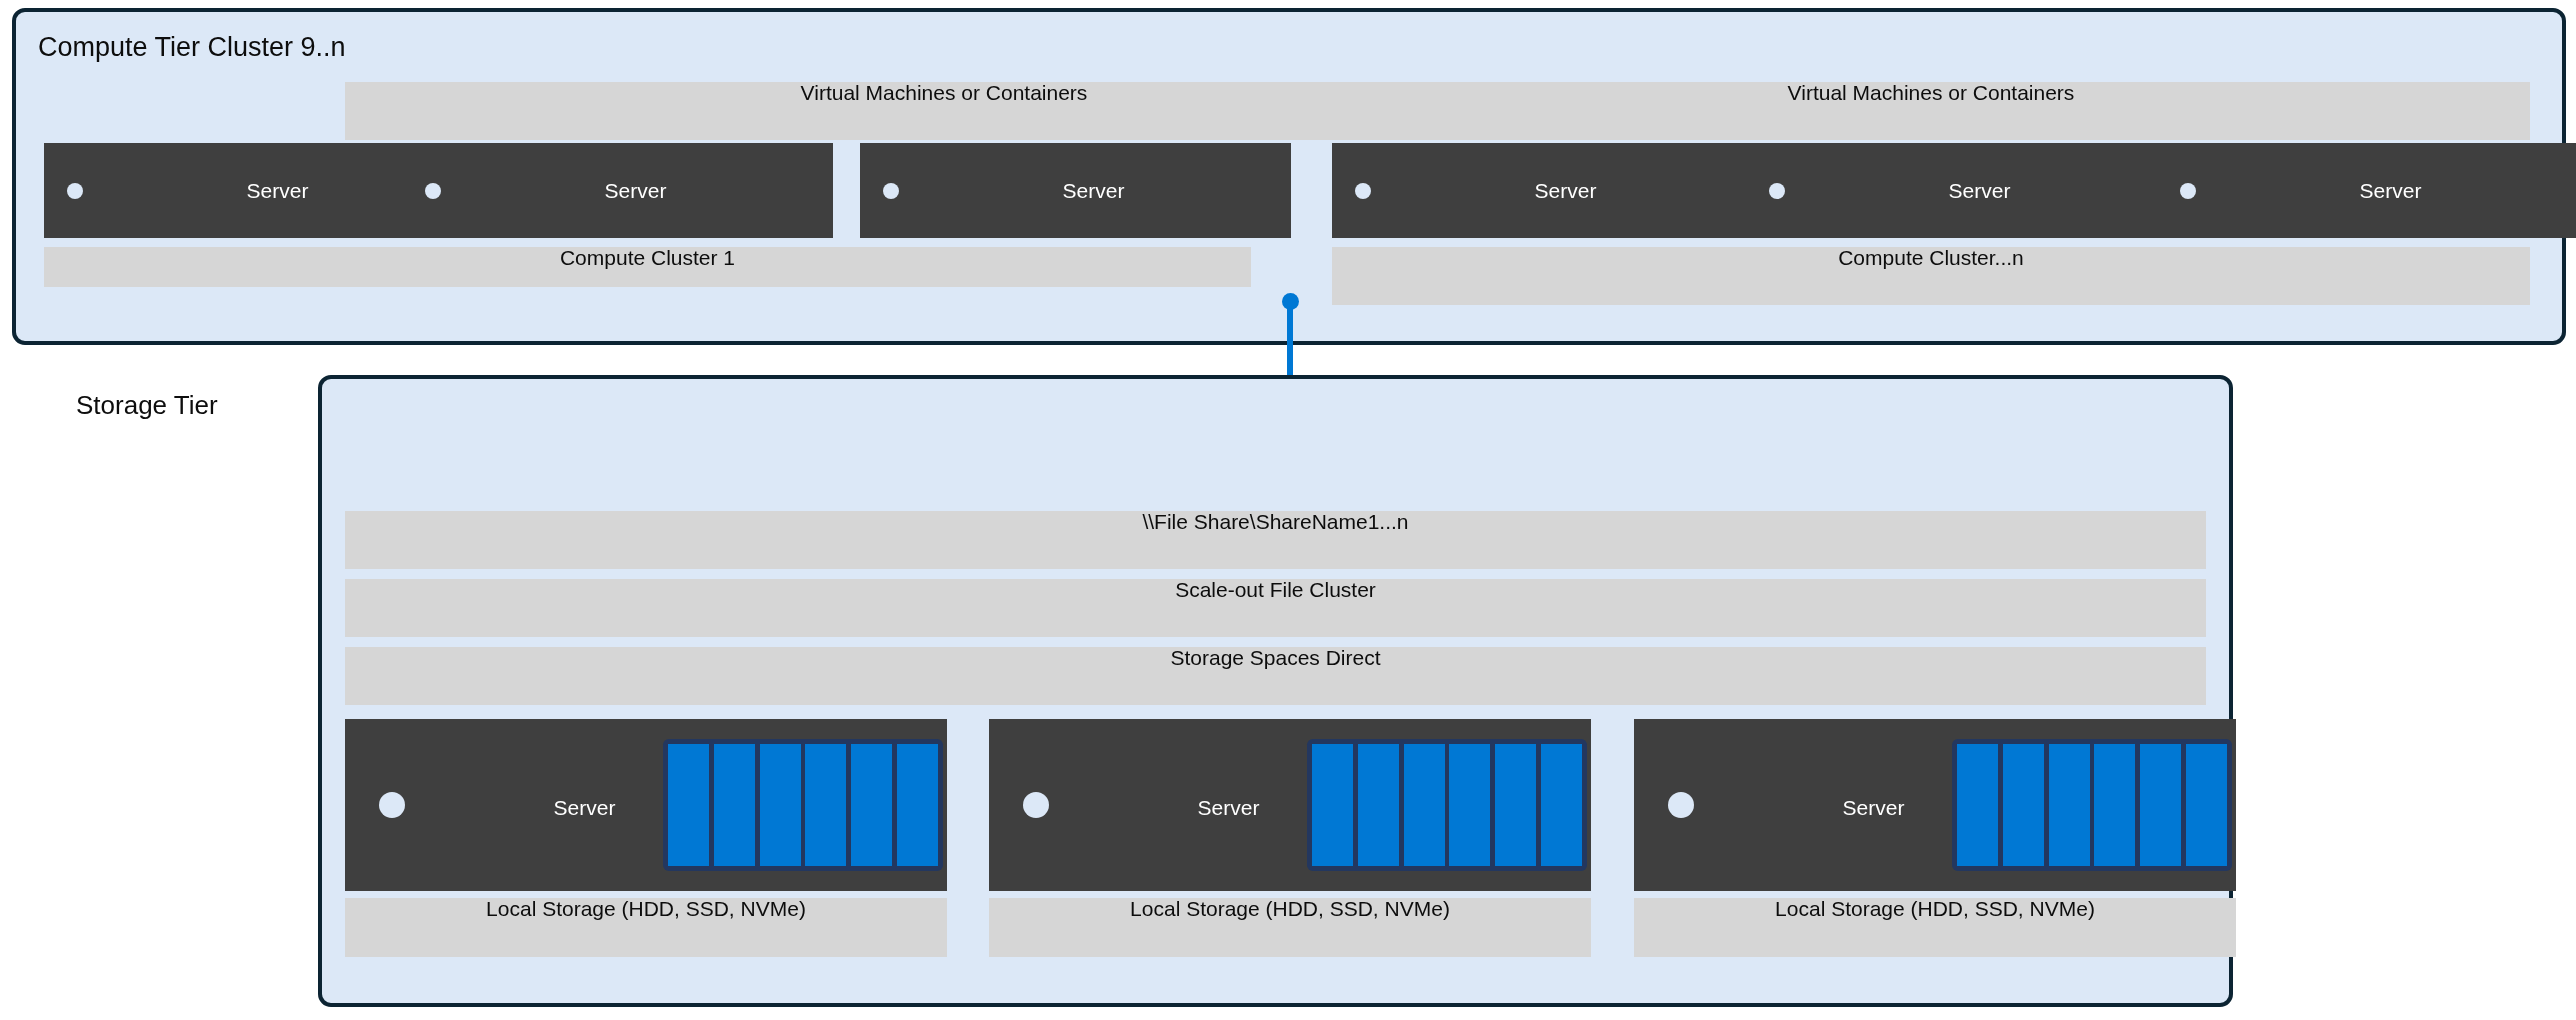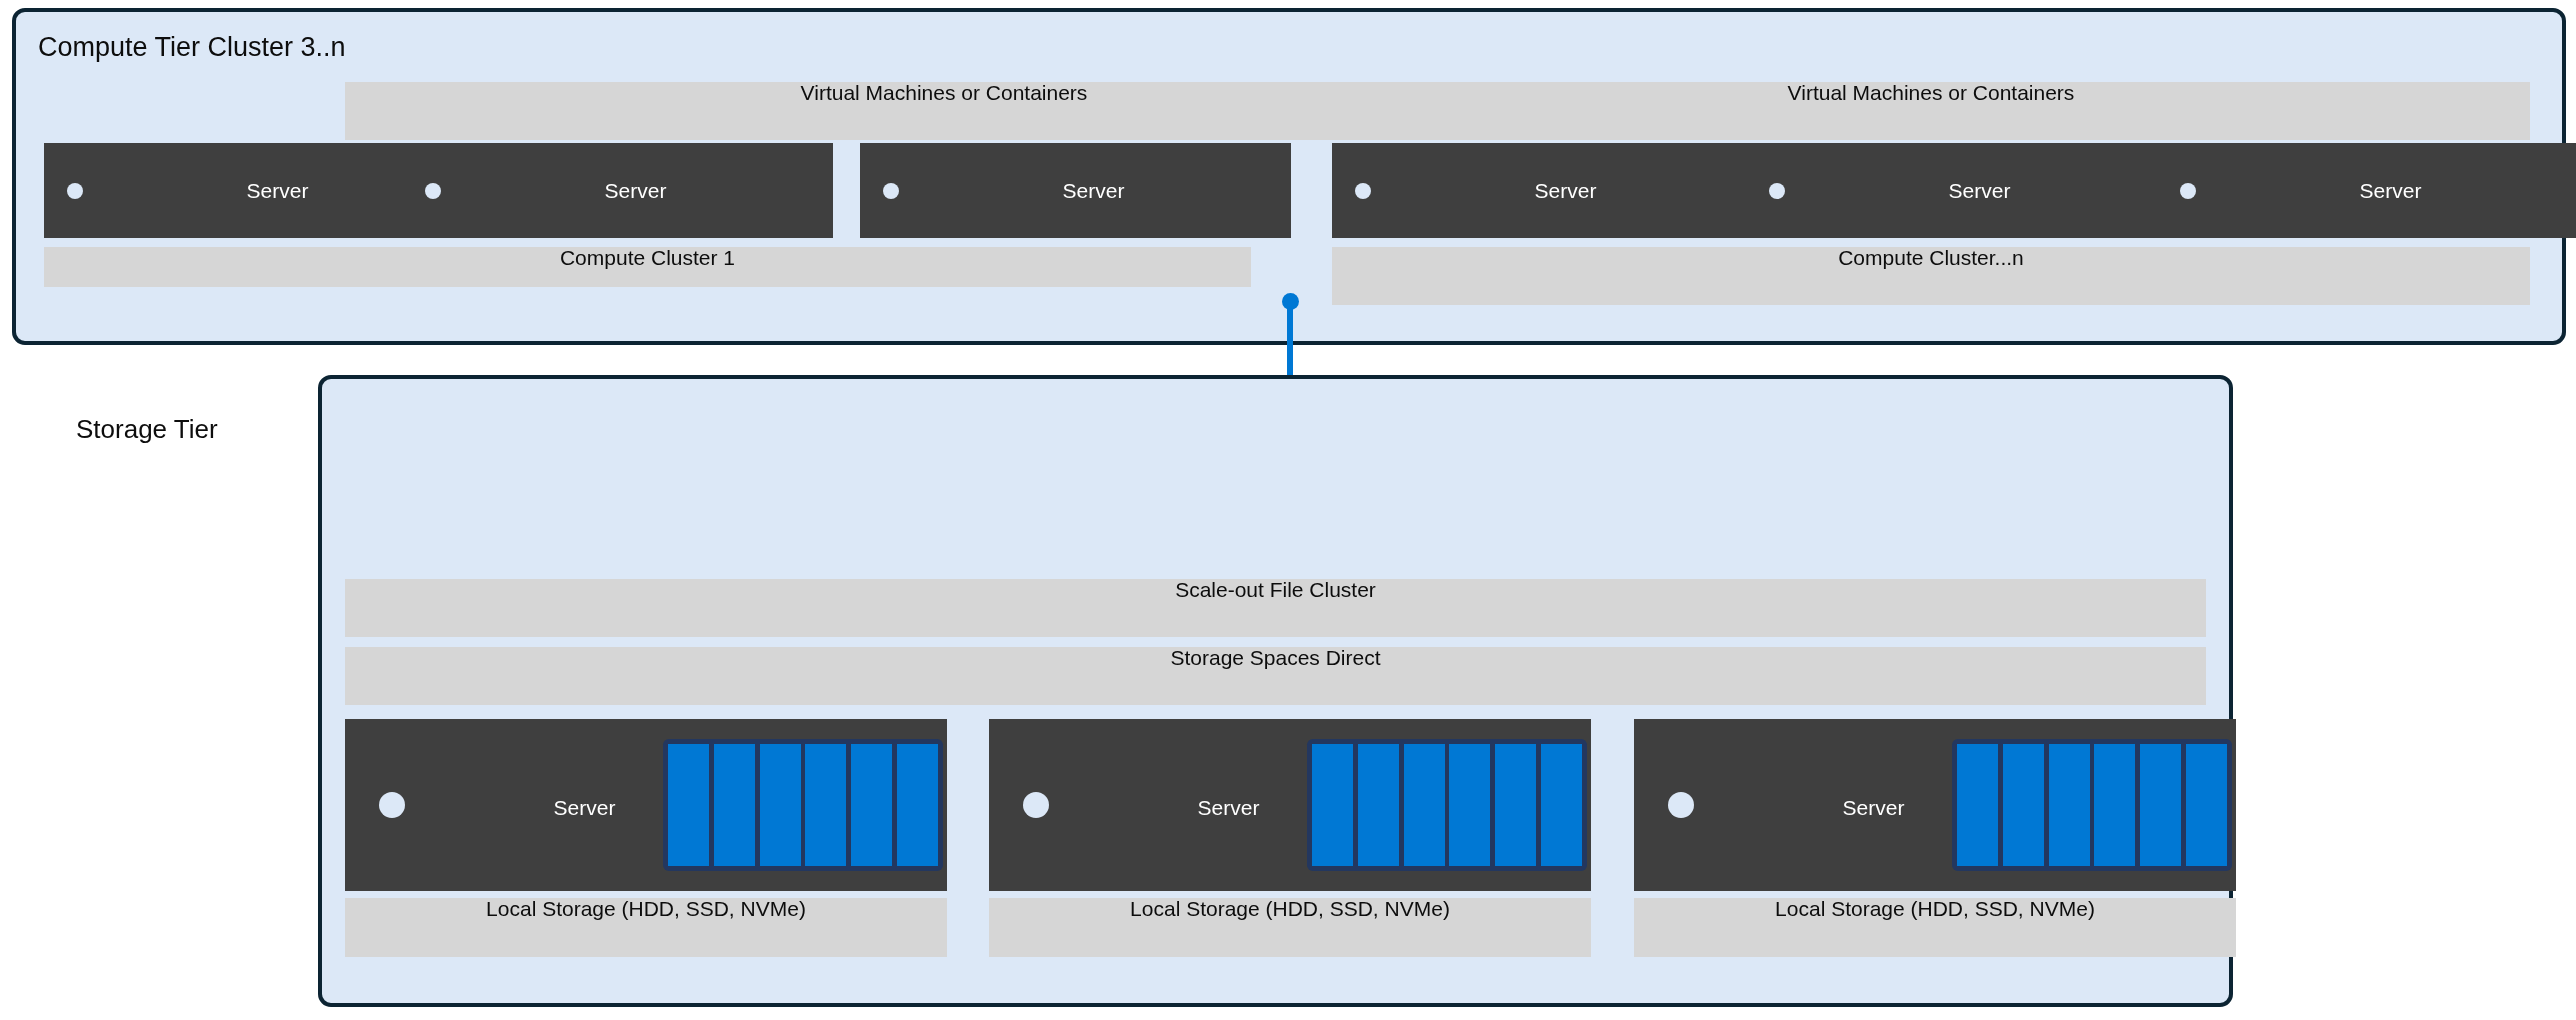--- a/index.html
+++ b/index.html
@@ -40,21 +40,21 @@
   }
 
   .tier-title {
     position: absolute;
     color: #0d0d0d;
     font-size: 27px;
     line-height: 1;
     white-space: nowrap;
   }
   #compute-title { left: 38px;  top: 34px; }
-  #storage-title { left: 76px; top: 416px; font-size: 26px; }
+  #storage-title { left: 76px; top: 392px; font-size: 26px; }
 
   
   .band {
     position: absolute;
     background: #d6d6d6;
     display: flex;
     align-items: flex-start;
     justify-content: center;
     box-sizing: border-box;
   }
@@ -157,21 +157,21 @@
     height: 61px;
   }
 </style>
 </head>
 <body>
 
 <div id="canvas">
 
   <div class="tier" id="compute-tier"></div>
 
-  <div class="tier-title" id="compute-title">Compute Tier Cluster 3..n</div>
+  <div class="tier-title" id="compute-title">Compute Tier Cluster 9..n</div>
 
   <div class="band" style="left:345px; top:82px; width:1198px; height:58px;">
     <span class="band-label">Virtual Machines or Containers</span>
   </div>
 
   <div class="server server-compute" style="left:44px;">
     <span class="led"></span>
     <span class="server-label">Server</span>
   </div>
   <div class="server server-compute" style="left:402px;">
@@ -215,20 +215,23 @@
   <svg id="folder-icon" viewBox="0 0 175 105">
     <path d="M0,12 a12,12 0 0 1 12,-12 L62,0 a8,8 0 0 1 5,2 L84,16 L163,16
              a12,12 0 0 1 12,12 L175,93 a12,12 0 0 1 -12,12 L12,105
              a12,12 0 0 1 -12,-12 Z" fill="#0078d4"></path>
   </svg>
 
   <div class="tier" id="storage-tier"></div>
 
   <div class="tier-title" id="storage-title">Storage Tier</div>
 
+  <div class="band" style="left:345px; top:511px; width:1861px; height:58px;">
+    <span class="band-label">\\File Share\ShareName1...n</span>
+  </div>
   <div class="band" style="left:345px; top:579px; width:1861px; height:58px;">
     <span class="band-label">Scale-out File Cluster</span>
   </div>
   <div class="band" style="left:345px; top:647px; width:1861px; height:58px;">
     <span class="band-label">Storage Spaces Direct</span>
   </div>
 
   <div class="server server-storage" style="left:345px;">
     <span class="led"></span>
     <span class="server-label">Server</span>

